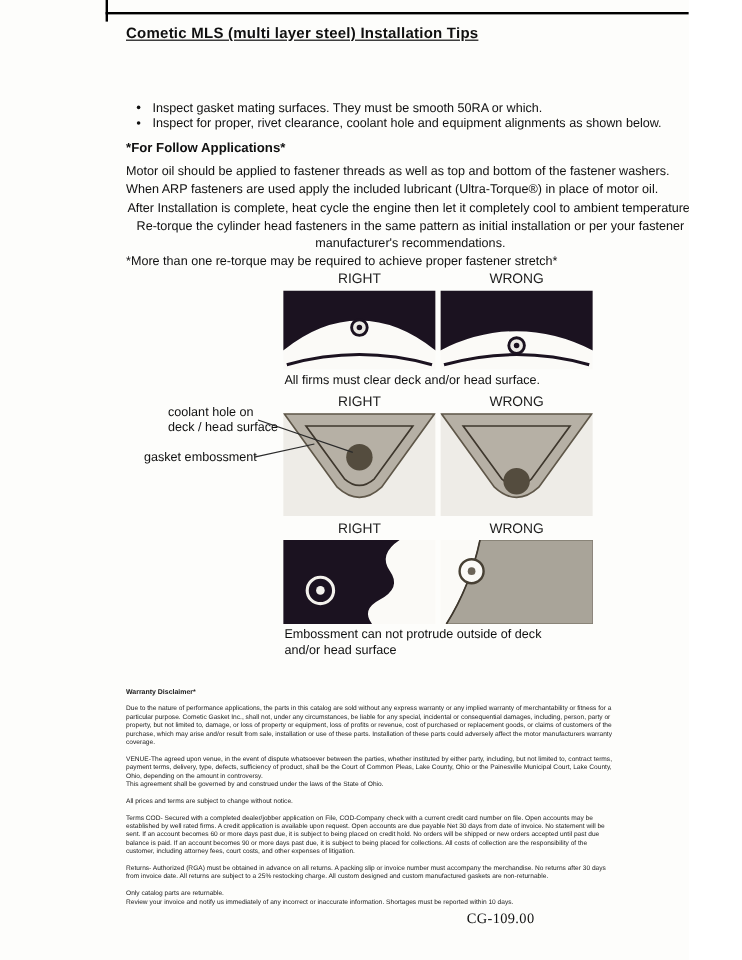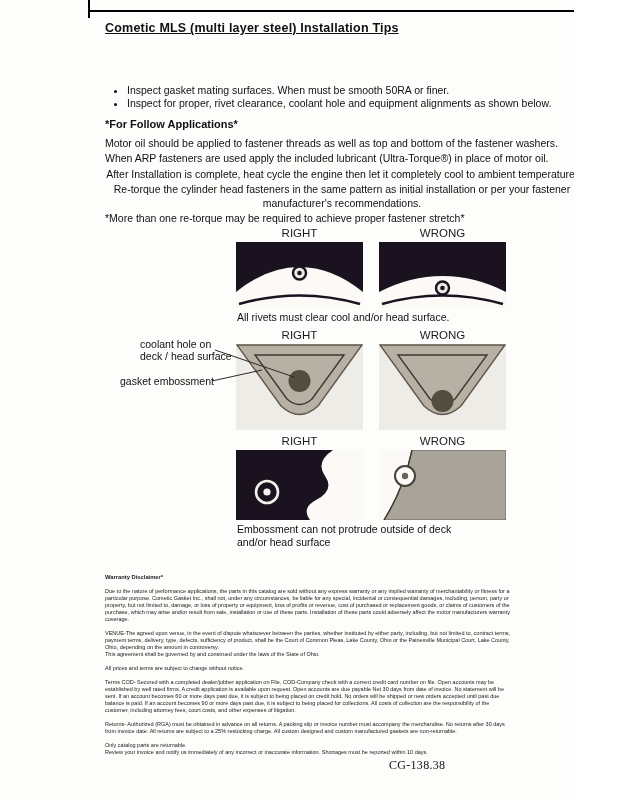--- a/index.html
+++ b/index.html
@@ -23,21 +23,21 @@
   .sub-bullets {
     position:absolute; left:116px; top:84px; list-style:disc outside;
     padding-left:11px; font-size:10.5px; line-height:13.3px;
   }
   .diesel-heading { position:absolute; left:105px; top:118px; font-size:11px; font-weight:700; }
   .para { position:absolute; left:105px; width:474px; font-size:10.5px; line-height:14.6px; }
   #para1 { top:136px; }
   #para2 { top:167px;text-align:center; }
   #note  { top:211px; }
 
-  .dg-row { position:absolute; left:236px; display:flex; gap:16px; }
+  .dg-row { position:absolute; left:236px; display:flex; gap:4px; }
   #dg1 { top:226px; } #dg2 { top:328px; } #dg3 { top:434px; }
   .dg-col { width:127px; }
   .dg-head { text-align:center; font-size:11.5px; line-height:14px; margin-bottom:2px; color:#1c1c1c; }
   .dg-col svg { display:block; }
   .dg-caption { position:absolute; left:237px; font-size:10.5px; line-height:12.5px; }
   #cap1 { top:311px; } #cap2 { top:432px; } #cap3 { top:523px; width:235px; }
 
   .coolant-label { position:absolute; left:140px; top:339px; font-size:10.5px; line-height:11.5px; }
   .emboss-label  { position:absolute; left:120px; top:375px; font-size:10.5px; }
   .connectors { position:absolute; left:0; top:0; pointer-events:none; }
@@ -54,21 +54,21 @@
 <body>
 
 <div class="page">
 
   <div class="frame-v"></div>
   <div class="frame-h"></div>
 
   <h1 class="page-title">Cometic MLS (multi layer steel) Installation Tips</h1>
 
   <ul class="sub-bullets">
-    <li>Inspect gasket mating surfaces.  When must be smooth 50RA or finer.</li>
+    <li>Inspect gasket mating surfaces.  They must be smooth 50RA or which.</li>
     <li>Inspect for proper, rivet clearance, coolant hole and equipment alignments as shown below.</li>
   </ul>
 
   <h2 class="diesel-heading">*For Follow Applications*</h2>
   <p class="para" id="para1">Motor oil should be applied to fastener threads as well as top and bottom of the fastener washers. When ARP fasteners are used apply the included lubricant (Ultra-Torque®) in place of motor oil.</p>
   <p class="para" id="para2">After Installation is complete, heat cycle the engine then let it completely cool to ambient temperature. Re-torque the cylinder head fasteners in the same pattern as initial installation or per your fastener manufacturer's recommendations.</p>
   <p class="para" id="note">*More than one re-torque may be required to achieve proper fastener stretch*</p>
 
   <div class="dg-row" id="dg1">
     <div class="dg-col">
@@ -85,21 +85,21 @@
       <div class="dg-head">WRONG</div>
       <svg width="127" height="66" viewBox="0 0 127 66">
         <rect width="127" height="66" fill="#fbfaf7"></rect>
         <path d="M0,0 H127 V50 Q96,34 63.5,34 Q31,34 0,50 Z" fill="#1b1220"></path>
         <path d="M3,62 Q63.5,45 124,62" stroke="#1b1220" stroke-width="2.5" fill="none"></path>
         <circle cx="63.5" cy="46" r="6.5" fill="#eceae5" stroke="#1b1220" stroke-width="2.4"></circle>
         <circle cx="63.5" cy="46" r="2.3" fill="#1b1220"></circle>
       </svg>
     </div>
   </div>
-  <div class="dg-caption" id="cap1">All rivets must clear cool and/or head surface.</div>
+  <div class="dg-caption" id="cap1">All firms must clear deck and/or head surface.</div>
 
   <div class="coolant-label">
     <div>coolant hole on</div>
     <div>deck / head surface</div>
   </div>
   <div class="emboss-label">gasket embossment</div>
 
   <div class="dg-row" id="dg2">
     <div class="dg-col">
       <div class="dg-head">RIGHT</div>
@@ -154,15 +154,15 @@
     <p class="disc-p">Due to the nature of performance applications, the parts in this catalog are sold without any express warranty or any implied warranty of merchantability or fitness for a particular purpose.  Cometic Gasket Inc., shall not, under any circumstances, be liable for any special, incidental or consequential damages, including, person, party or property, but not limited to, damage, or loss of property or equipment, loss of profits or revenue, cost of purchased or replacement goods, or claims of customers of the purchase, which may arise and/or result from sale, installation or use of these parts.  Installation of these parts could adversely affect the motor manufacturers warranty coverage.</p>
     <p class="disc-p tight">VENUE-The agreed upon venue, in the event of dispute whatsoever between the parties, whether instituted by either party, including, but not limited to, contract terms, payment terms, delivery, type, defects, sufficiency of product, shall be the Court of Common Pleas, Lake County, Ohio or the Painesville Municipal Court, Lake County, Ohio, depending on the amount in controversy.</p>
     <p class="disc-p">This agreement shall be governed by and construed under the laws of the State of Ohio.</p>
     <p class="disc-p">All prices and terms are subject to change without notice.</p>
     <p class="disc-p">Terms COD- Secured with a completed dealer/jobber application on File, COD-Company check with a current credit card number on file.  Open accounts may be established by well rated firms.  A credit application is available upon request.  Open accounts are due payable Net 30 days from date of invoice.  No statement will be sent.  If an account becomes 60 or more days past due, it is subject to being placed on credit hold.  No orders will be shipped or new orders accepted until past due balance is paid.  If an account becomes 90 or more days past due, it is subject to being placed for collections.  All costs of collection are the responsibility of the customer, including attorney fees, court costs, and other expenses of litigation.</p>
     <p class="disc-p">Returns- Authorized (RGA) must be obtained in advance on all returns.  A packing slip or invoice number must accompany the merchandise.  No returns after 30 days from invoice date.  All returns are subject to a 25% restocking charge.  All custom designed and custom manufactured gaskets are non-returnable.</p>
     <p class="disc-p tight">Only catalog parts are returnable.</p>
     <p class="disc-p">Review your invoice and notify us immediately of any incorrect or inaccurate information.  Shortages must be reported within 10 days.</p>
   </div>
 
-  <div class="footer">CG-138.38</div>
+  <div class="footer">CG-109.00</div>
 
 </div>
 
 </body></html>

